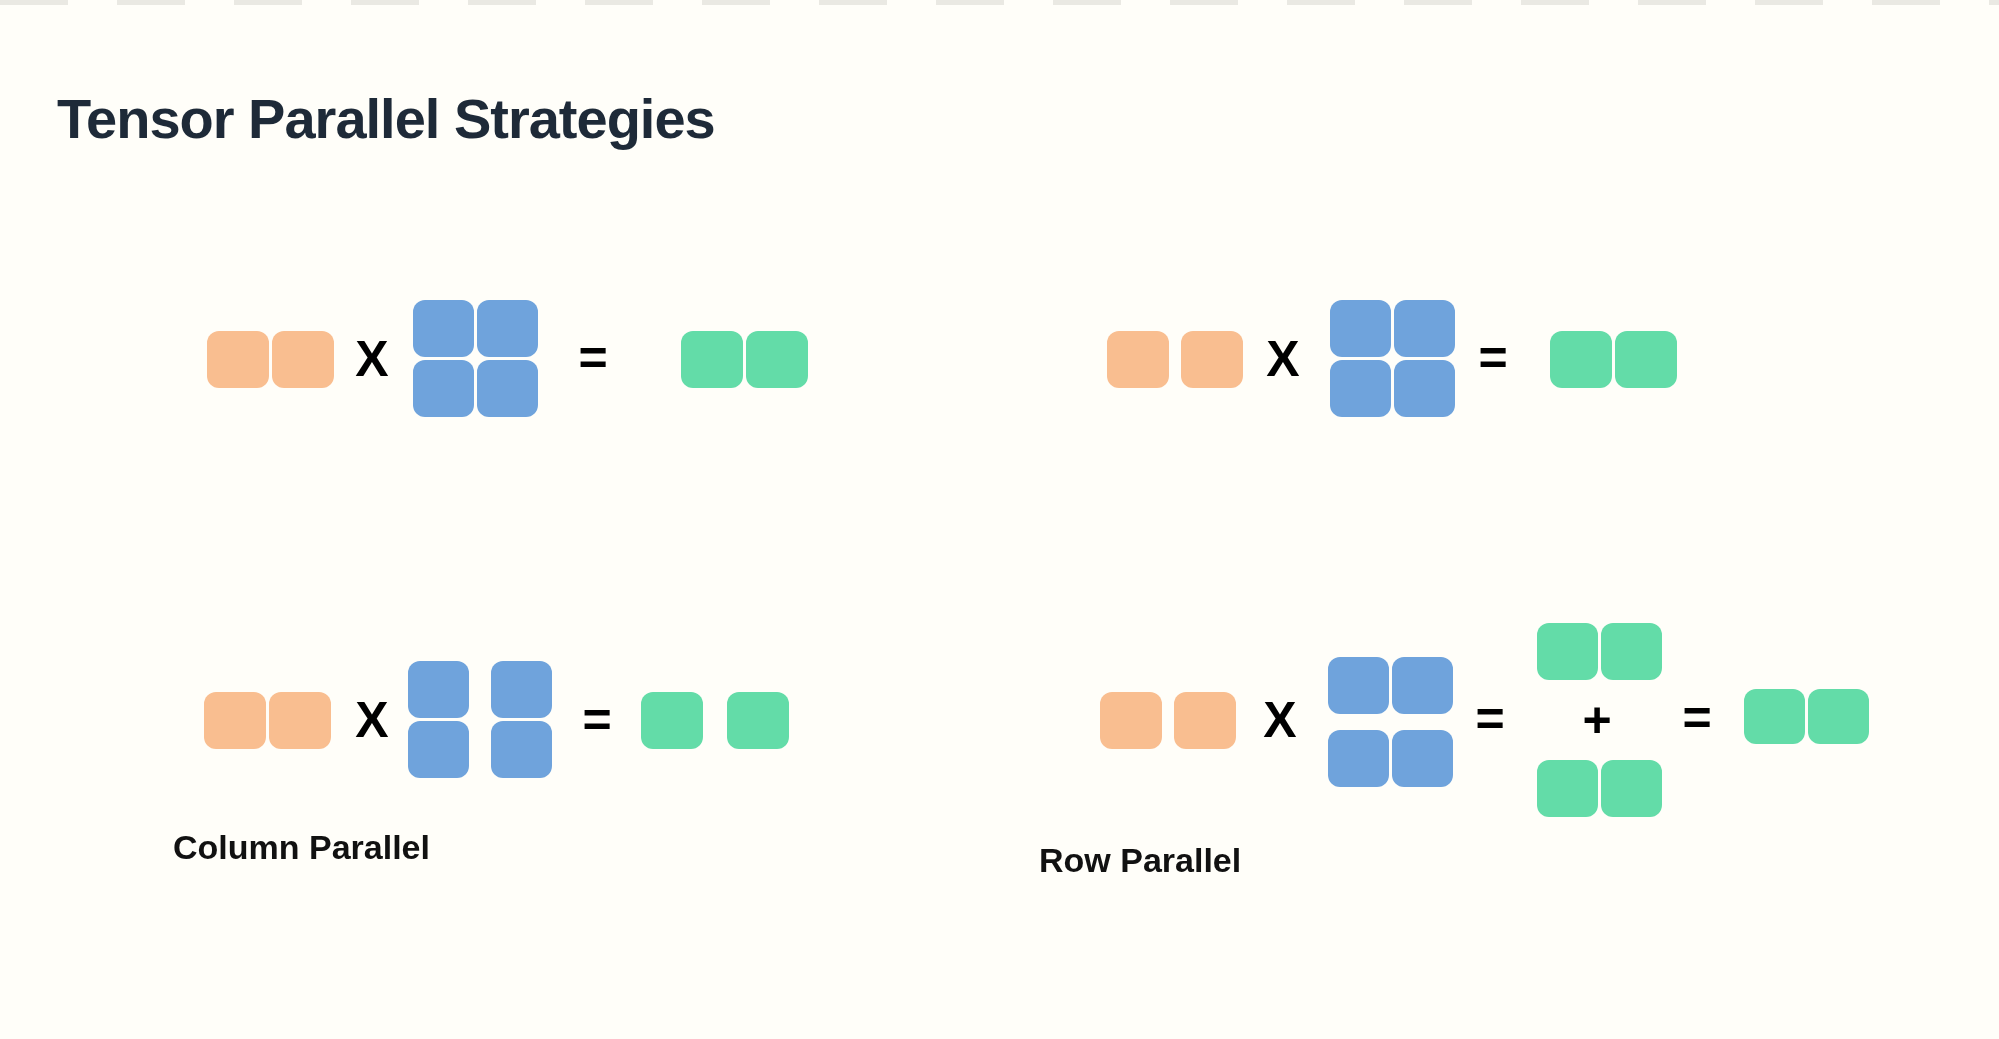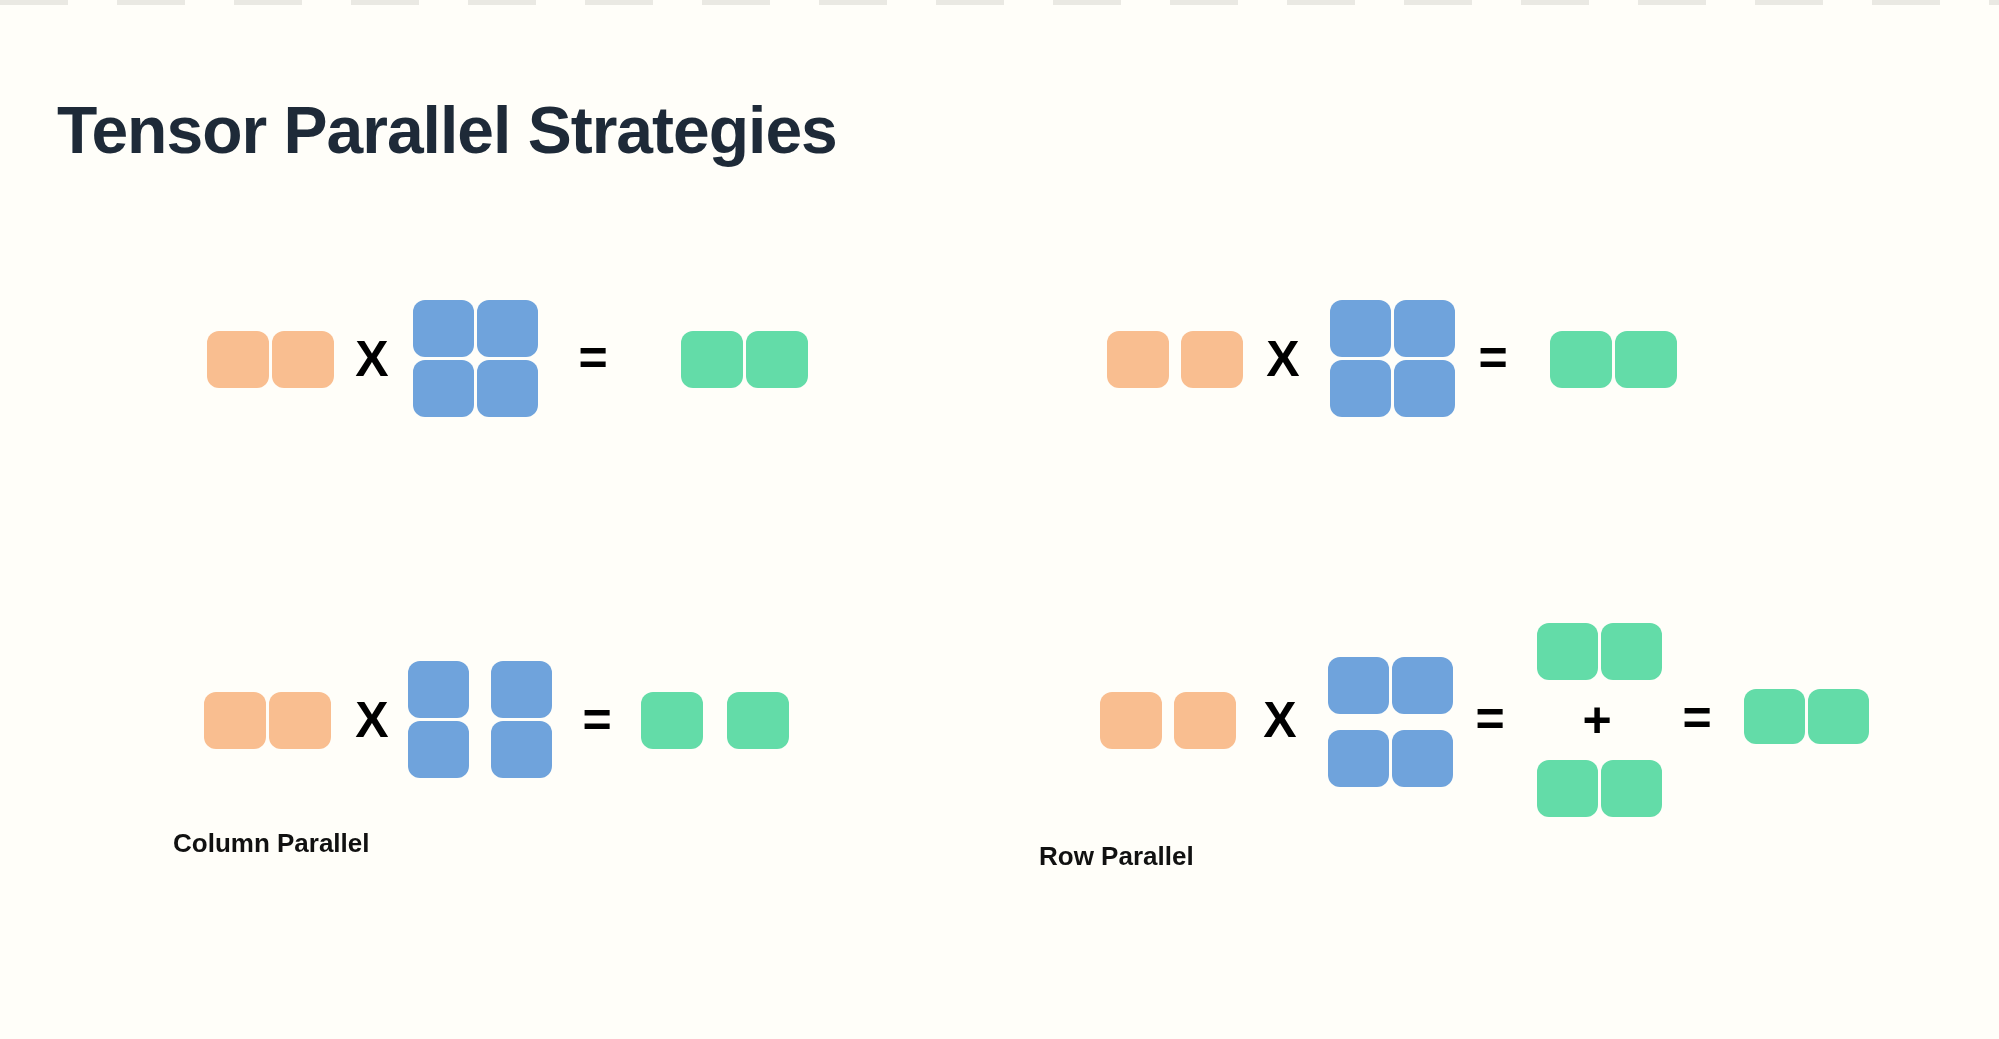--- a/index.html
+++ b/index.html
@@ -10,21 +10,21 @@
     overflow:hidden;
     font-family:"Liberation Sans",sans-serif;
   }
   .top-dashes{
     position:absolute;left:0;top:0;right:0;height:5px;
     background:repeating-linear-gradient(to right,
       var(--top-dash,#eae9e3) 0 68px, transparent 68px 117px);
   }
   .title{
     position:absolute;left:57px;top:52px;
-    font-size:66px;font-weight:bold;line-height:1.05;
+    font-size:56px;font-weight:bold;line-height:1.05;
     letter-spacing:-1px;
     color:var(--title-text,#1e2a38);
     white-space:nowrap;
   }
   .blk{
     width:62px;height:57px;border-radius:12px;
   }
   .blk.orange{background:var(--input-orange,#f9be90);}
   .blk.blue{background:var(--weight-blue,#6fa3dc);}
   .blk.green{background:var(--output-green,#63dca8);}
@@ -42,21 +42,21 @@
   .op{
     position:absolute;
     transform:translate(-50%,-50%);
     font-size:50px;font-weight:bold;
     color:var(--operator-text,#000000);
     line-height:1;
     white-space:nowrap;
   }
   .caption{
     position:absolute;
-    font-size:26px;font-weight:bold;
+    font-size:34px;font-weight:bold;
     color:var(--label-text,#111111);
     white-space:nowrap;
     text-align:right;
   }
   .blk.small{width:61px;height:55px;}
 </style>
 </head>
 <body>
 
 <div class="canvas">

